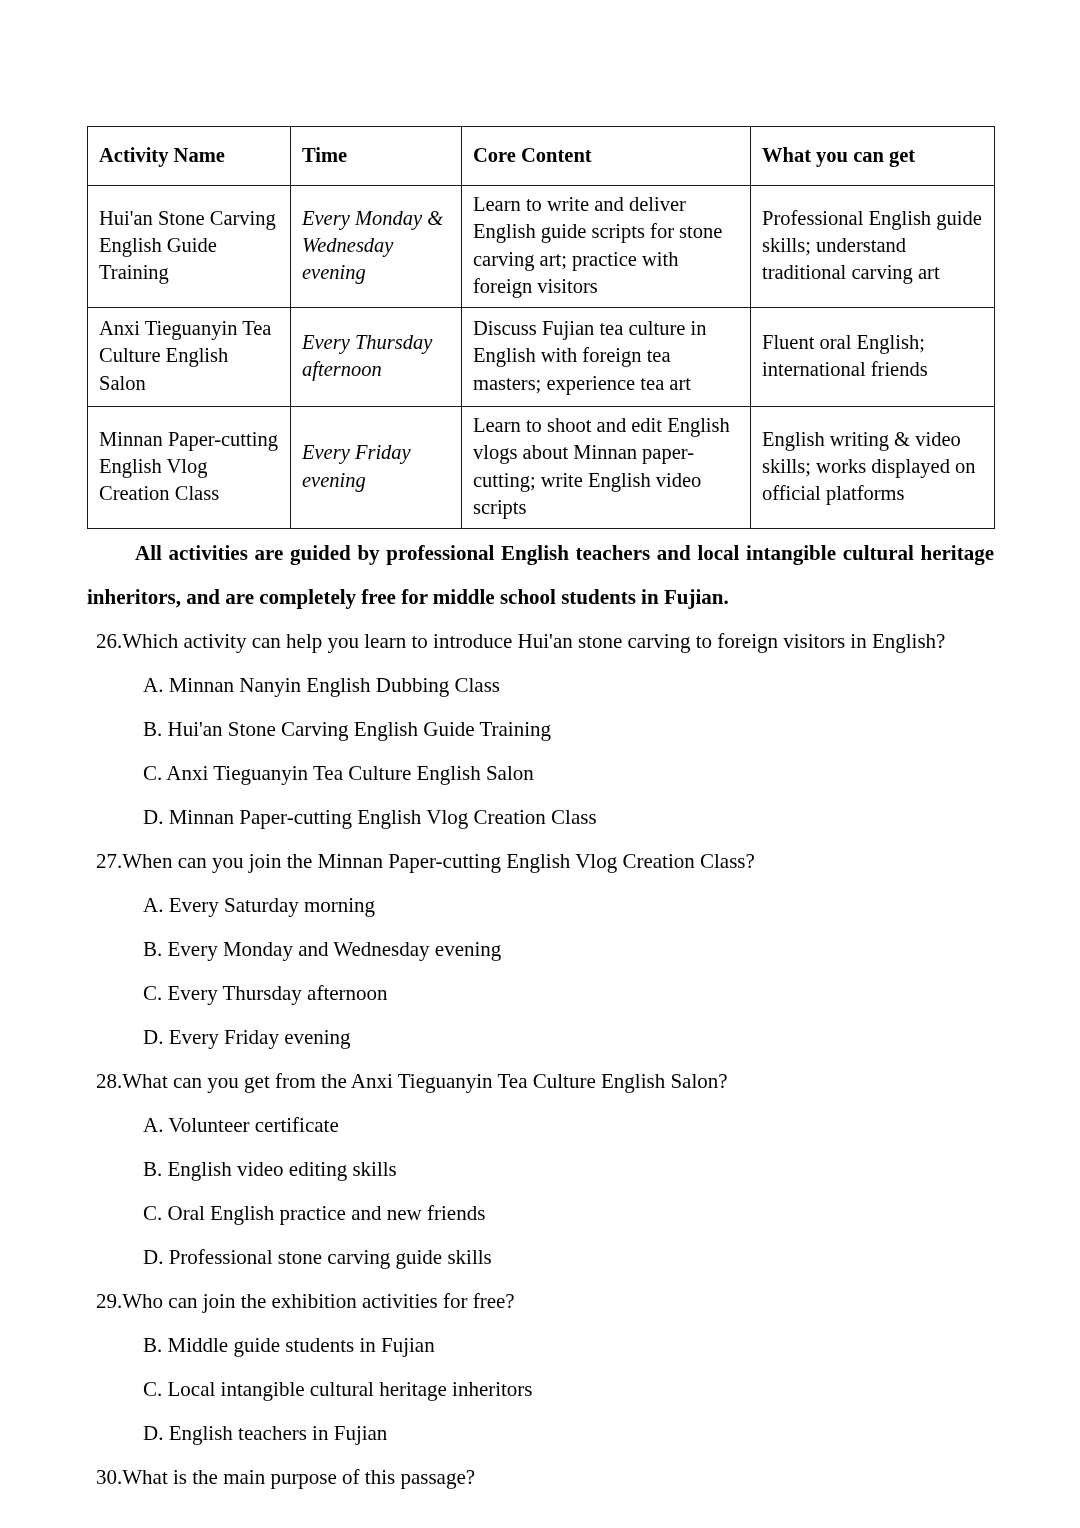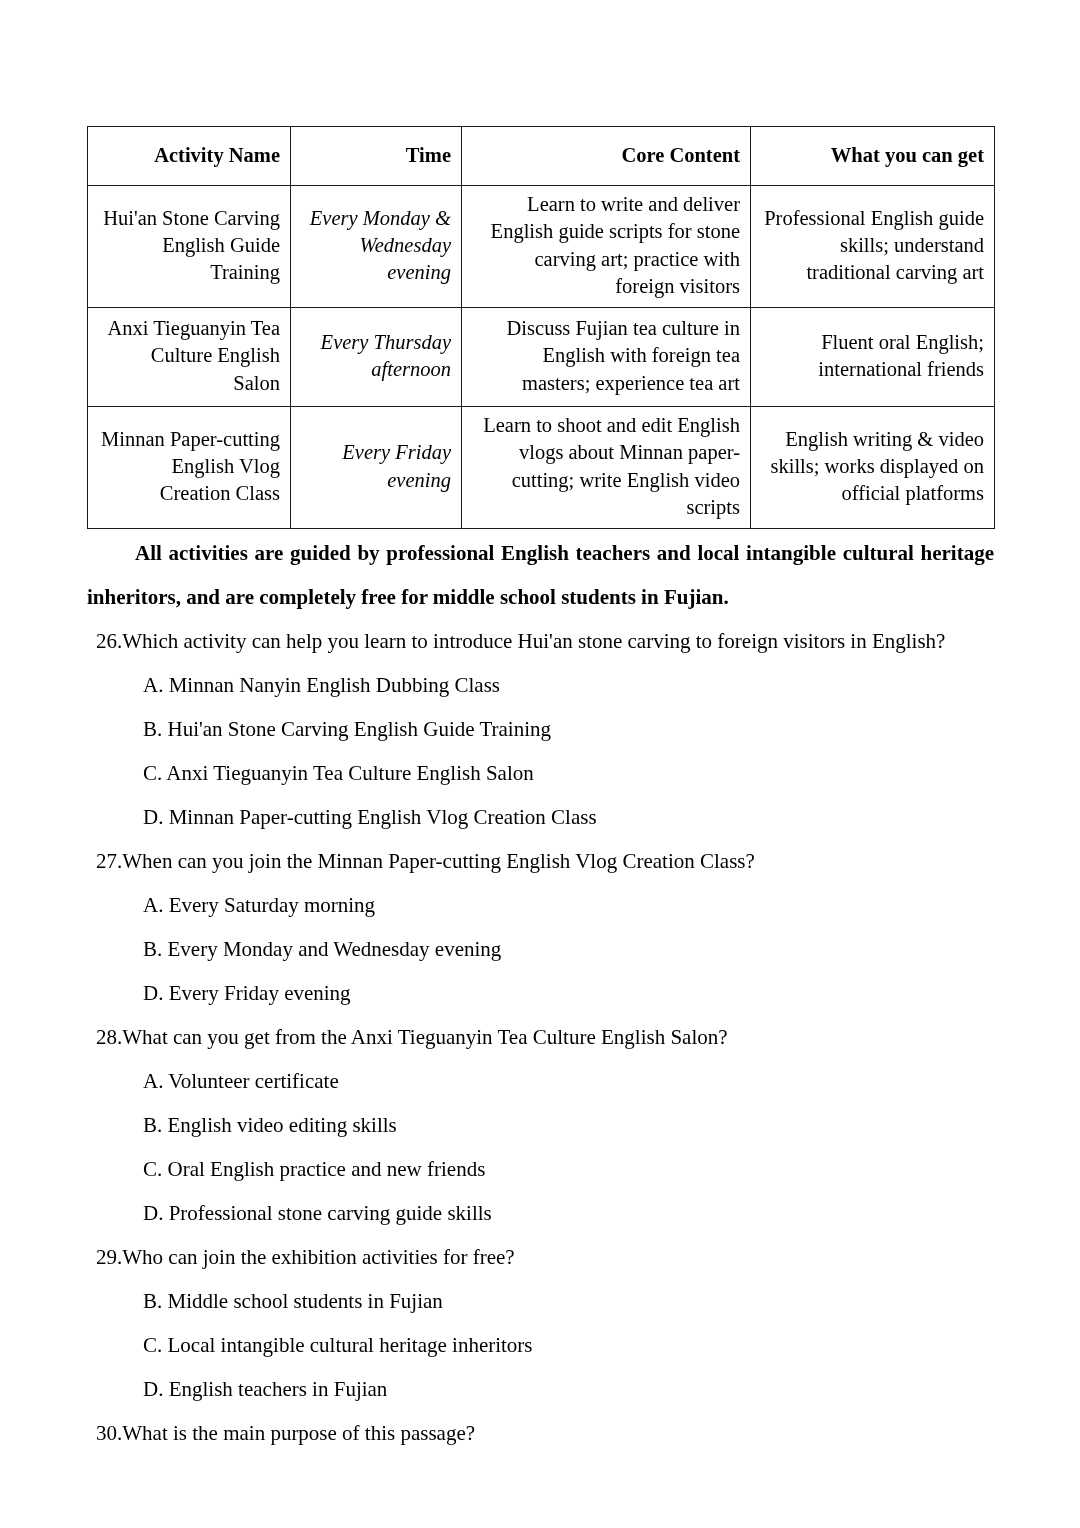--- a/index.html
+++ b/index.html
@@ -35,21 +35,21 @@
     width: 907px;
     table-layout: fixed;
     margin: 0;
   }
   table.activity-table td,
   table.activity-table th {
     border: 1.2px solid #1a1a1a;
     padding: 5px 10px 7px 11px;
     font-size: 20.5px;
     line-height: 1.33;
-    text-align: right;
+    text-align: left;
     vertical-align: middle;
     font-weight: normal;
   }
   table.activity-table thead th {
     font-weight: bold;
     height: 40px;
     padding-top: 9px;
     padding-bottom: 9px;
     vertical-align: middle;
   }
@@ -152,34 +152,35 @@
       <p class="option">A. Minnan Nanyin English Dubbing Class</p>
       <p class="option">B. Hui'an Stone Carving English Guide Training</p>
       <p class="option">C. Anxi Tieguanyin Tea Culture English Salon</p>
       <p class="option">D. Minnan Paper-cutting English Vlog Creation Class</p>
     </div>
 
     <div class="qblock">
       <p class="question">27.When can you join the Minnan Paper-cutting English Vlog Creation Class?</p>
       <p class="option">A. Every Saturday morning</p>
       <p class="option">B. Every Monday and Wednesday evening</p>
+      <p class="option">C. Every Thursday afternoon</p>
       <p class="option">D. Every Friday evening</p>
     </div>
 
     <div class="qblock">
       <p class="question">28.What can you get from the Anxi Tieguanyin Tea Culture English Salon?</p>
       <p class="option">A. Volunteer certificate</p>
       <p class="option">B. English video editing skills</p>
       <p class="option">C. Oral English practice and new friends</p>
       <p class="option">D. Professional stone carving guide skills</p>
     </div>
 
     <div class="qblock">
       <p class="question">29.Who can join the exhibition activities for free?</p>
-      <p class="option">B. Middle school students in Fujian</p>
+      <p class="option">B. Middle guide students in Fujian</p>
       <p class="option">C. Local intangible cultural heritage inheritors</p>
       <p class="option">D. English teachers in Fujian</p>
     </div>
 
     <div class="qblock">
       <p class="question">30.What is the main purpose of this passage?</p>
 
     </div>
 
   </div>

